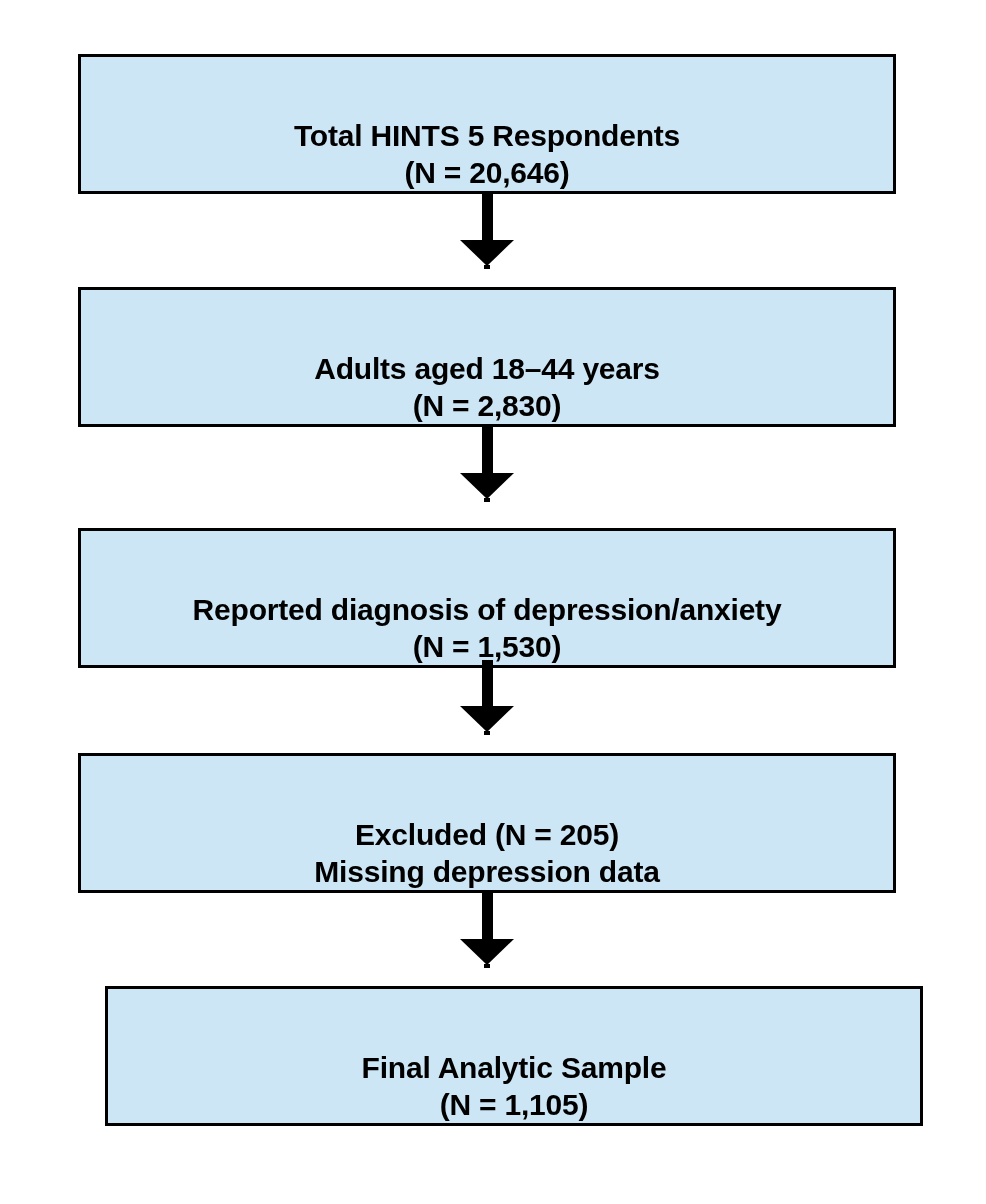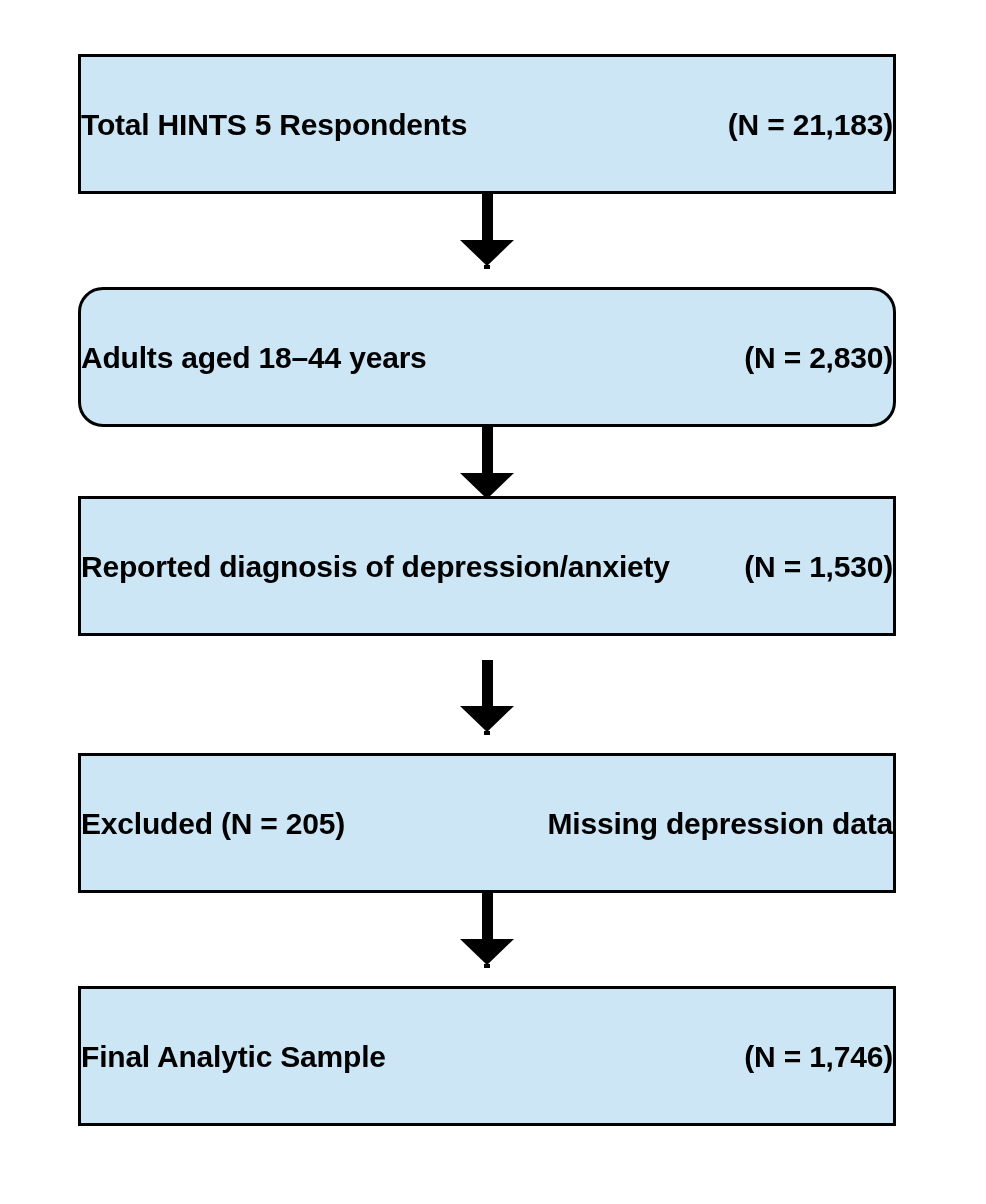--- a/index.html
+++ b/index.html
@@ -17,34 +17,35 @@
   }
   .flow-box {
     position: absolute;
     left: 78px;
     width: 818px;
     height: 140px;
     box-sizing: border-box;
     background: var(--box-fill, #cde6f5);
     border: 3px solid var(--box-border, #000000);
     display: flex;
-    justify-content: space-between;
+    flex-direction: column;
+    justify-content: flex-end;
     align-items: center;
     text-align: center;
     font-weight: 700;
     font-size: 30px;
     line-height: 37px;
     letter-spacing: -0.2px;
     color: var(--text, #000000);
   }
   .box-1 { top: 54px; }
-  .box-2 { top: 287px; border-radius: 25px; }
-  .box-3 { top: 496px; }
+  .box-2 { top: 287px; }
+  .box-3 { top: 528px; }
   .box-4 { top: 753px; }
-  .box-5 { top: 986px; }
+  .box-5 { top: 986px; margin-left: 27px; }
 
   .down-arrow {
     position: absolute;
     left: 460px;
     width: 54px;
     display: flex;
     flex-direction: column;
     align-items: center;
   }
   .arrow-1 { top: 194px; }
@@ -71,21 +72,21 @@
     background: var(--arrow, #000000);
   }
 </style>
 </head>
 <body>
 
 <div class="canvas">
 
   <div class="flow-box box-1">
     <div>Total HINTS 5 Respondents</div>
-    <div>(N = 21,183)</div>
+    <div>(N = 20,646)</div>
   </div>
 
   <div class="down-arrow arrow-1">
     <div class="arrow-shaft"></div>
     <div class="arrow-head"></div>
     <div class="arrow-stub"></div>
   </div>
 
   <div class="flow-box box-2">
     <div>Adults aged 18–44 years</div>
@@ -115,16 +116,16 @@
   </div>
 
   <div class="down-arrow arrow-4">
     <div class="arrow-shaft"></div>
     <div class="arrow-head"></div>
     <div class="arrow-stub"></div>
   </div>
 
   <div class="flow-box box-5">
     <div>Final Analytic Sample</div>
-    <div>(N = 1,746)</div>
+    <div>(N = 1,105)</div>
   </div>
 
 </div>
 
 </body></html>

